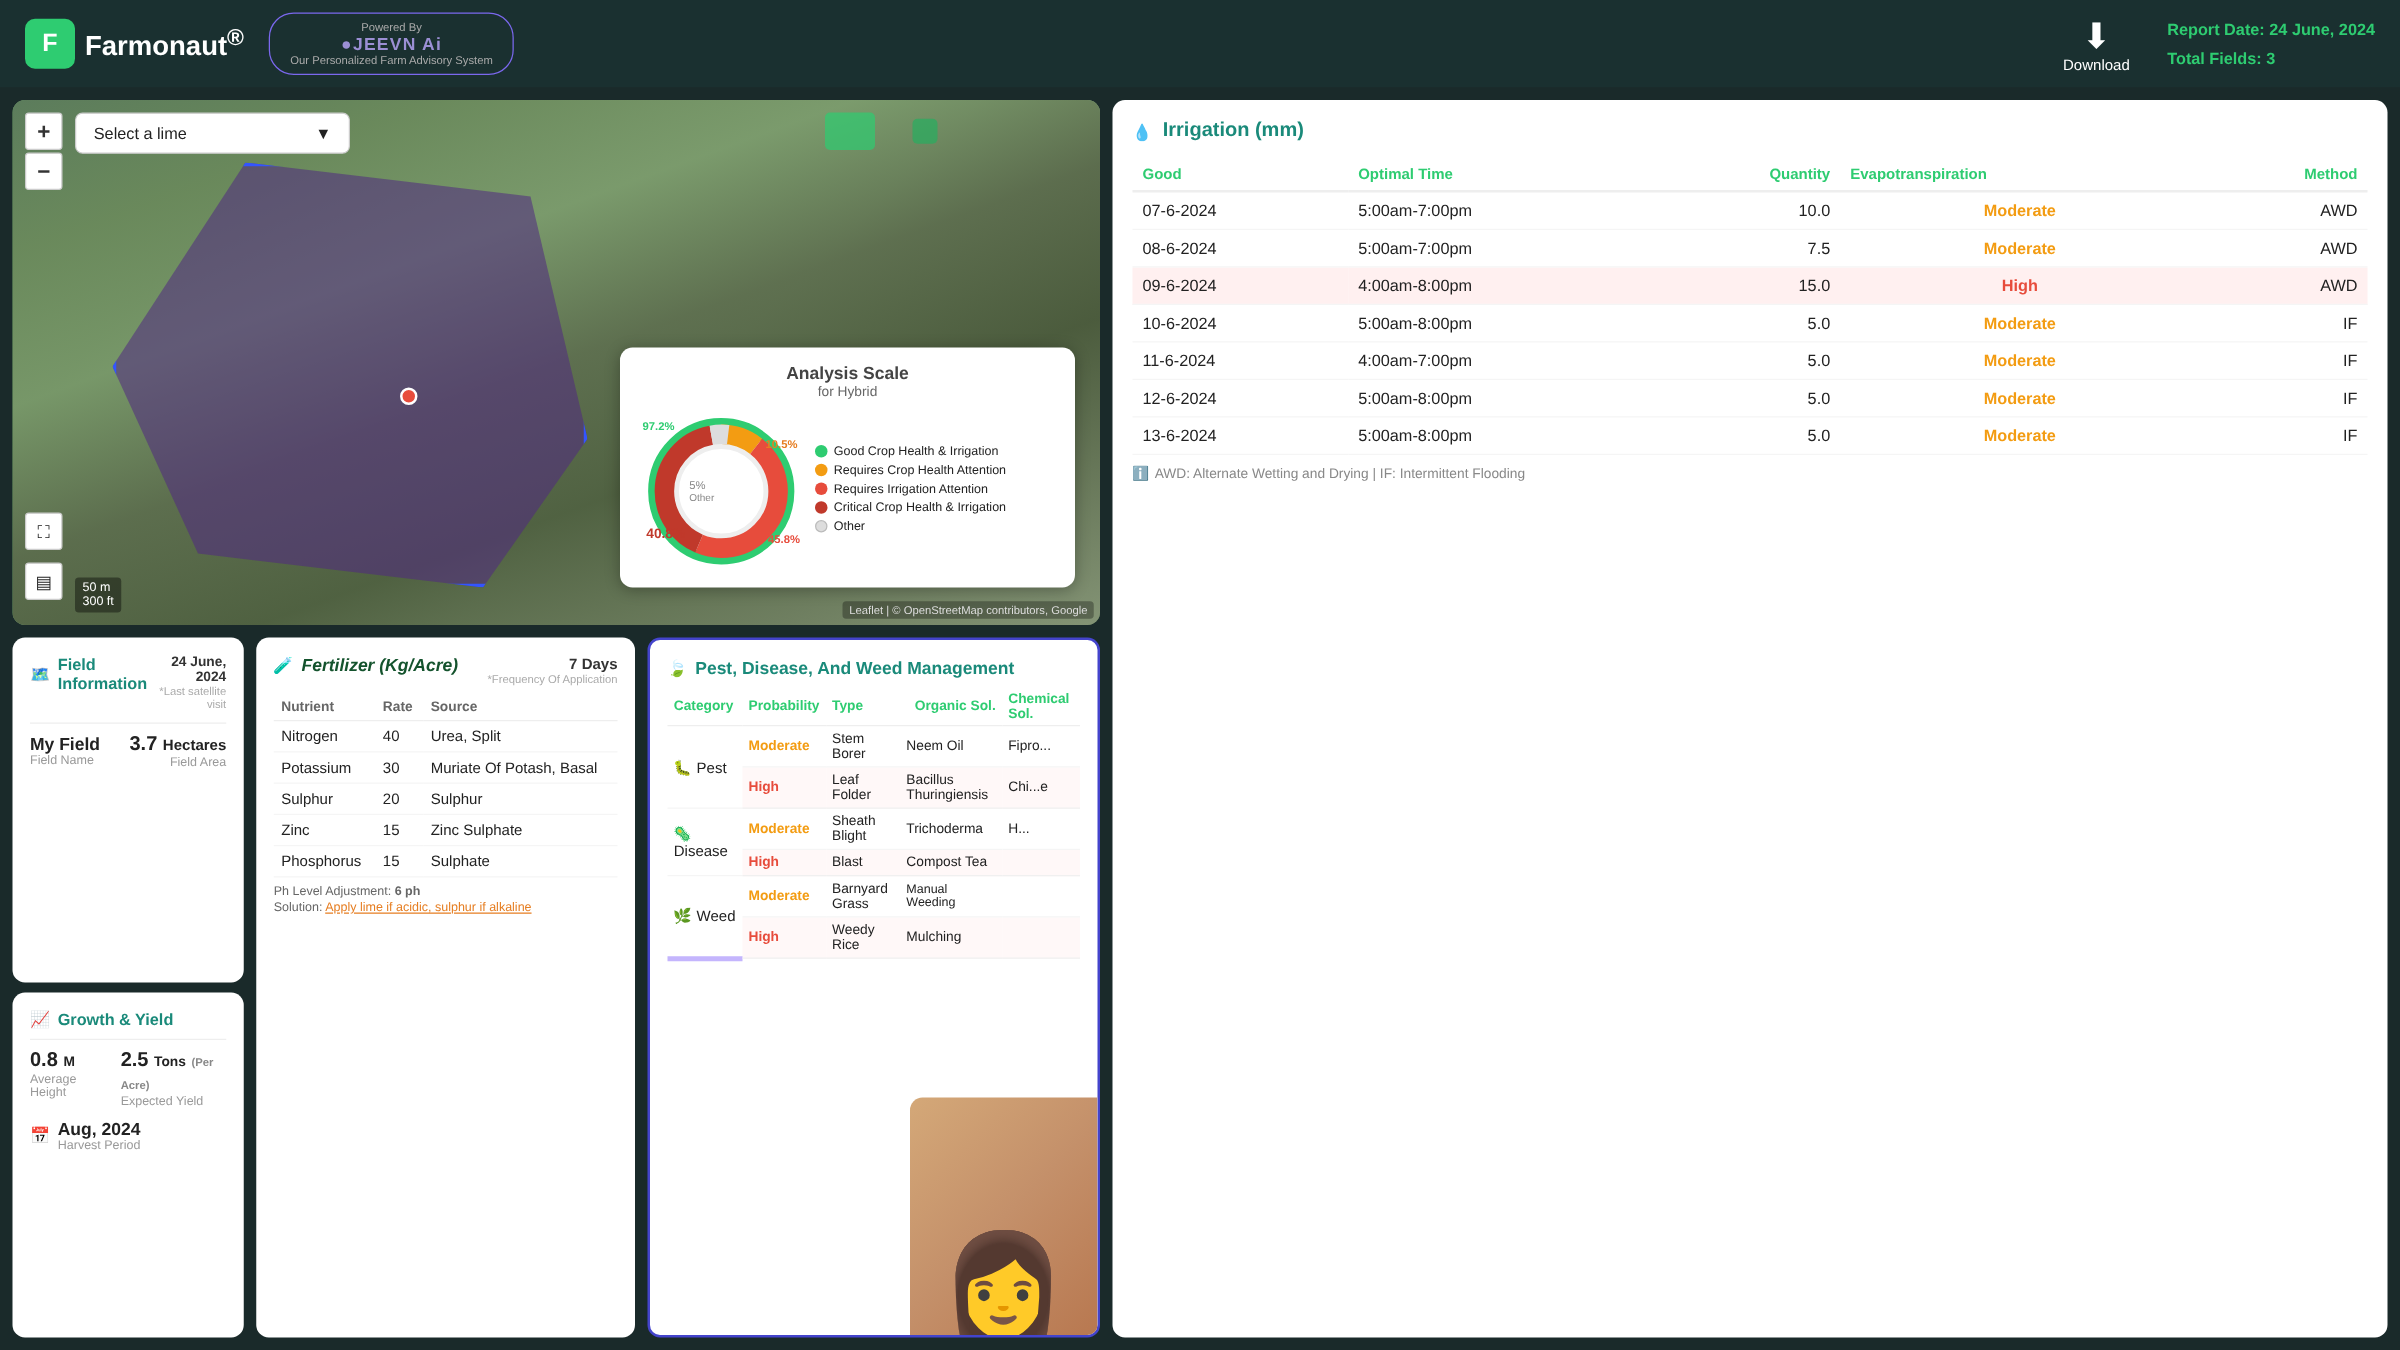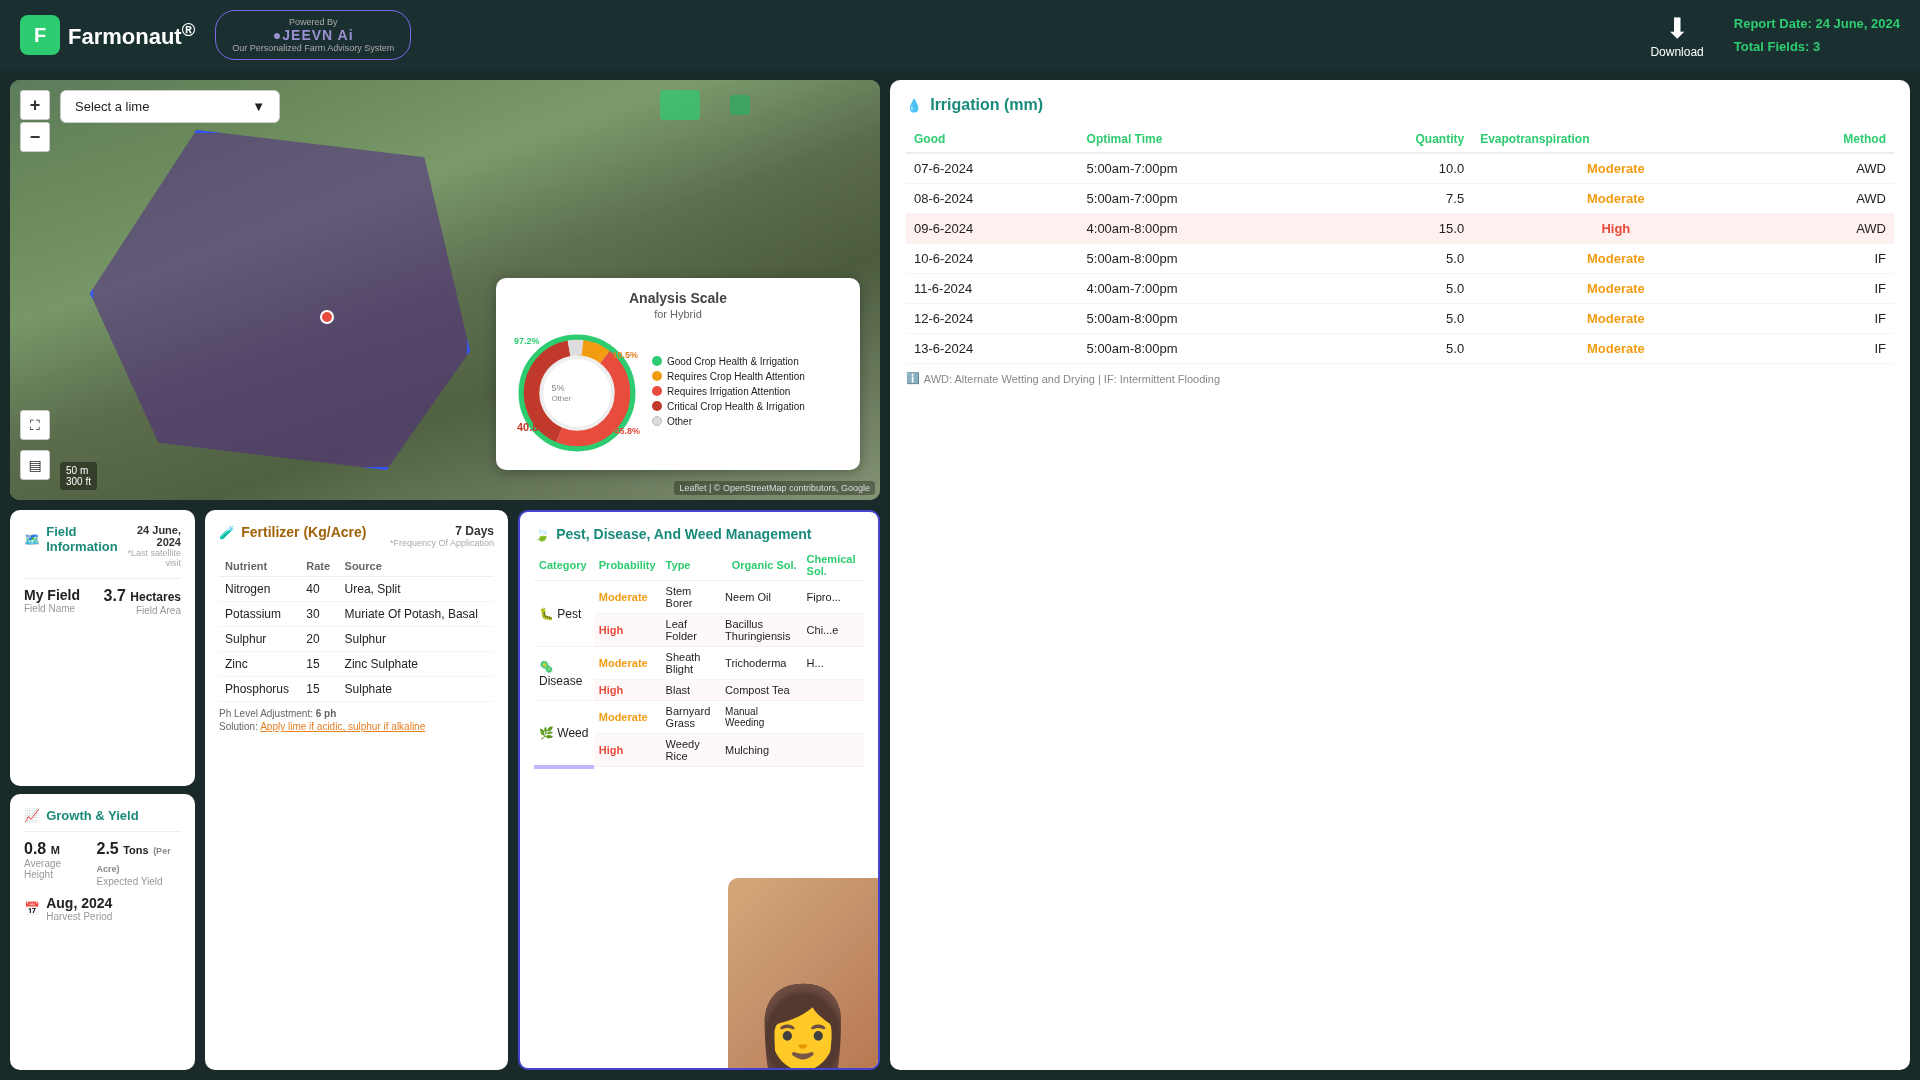--- a/index.html
+++ b/index.html
@@ -308,21 +308,21 @@
               <div style="font-size:10px;color:#999;">Harvest Period</div>
             </div>
           </div>
         </div>
       </div>
 
       <div style="background:white;border-radius:10px;padding:14px;flex:1;">
         <div style="display:flex;justify-content:space-between;align-items:flex-start;margin-bottom:8px;">
           <div style="display:flex;align-items:center;gap:6px;">
             <span>🧪</span>
-            <span style="font-size:14px;font-weight:bold;color:#a16207;">Fertilizer (Kg/Acre)</span>
+            <span style="font-size:14px;font-weight:bold;color:#14532d;font-style:italic;">Fertilizer (Kg/Acre)</span>
           </div>
           <div style="text-align:right;">
             <div style="font-size:12px;font-weight:bold;color:#333;">7 Days</div>
             <div style="font-size:9px;color:#aaa;">*Frequency Of Application</div>
           </div>
         </div>
         <table>
           <thead>
             <tr>
               <th>Nutrient</th>

